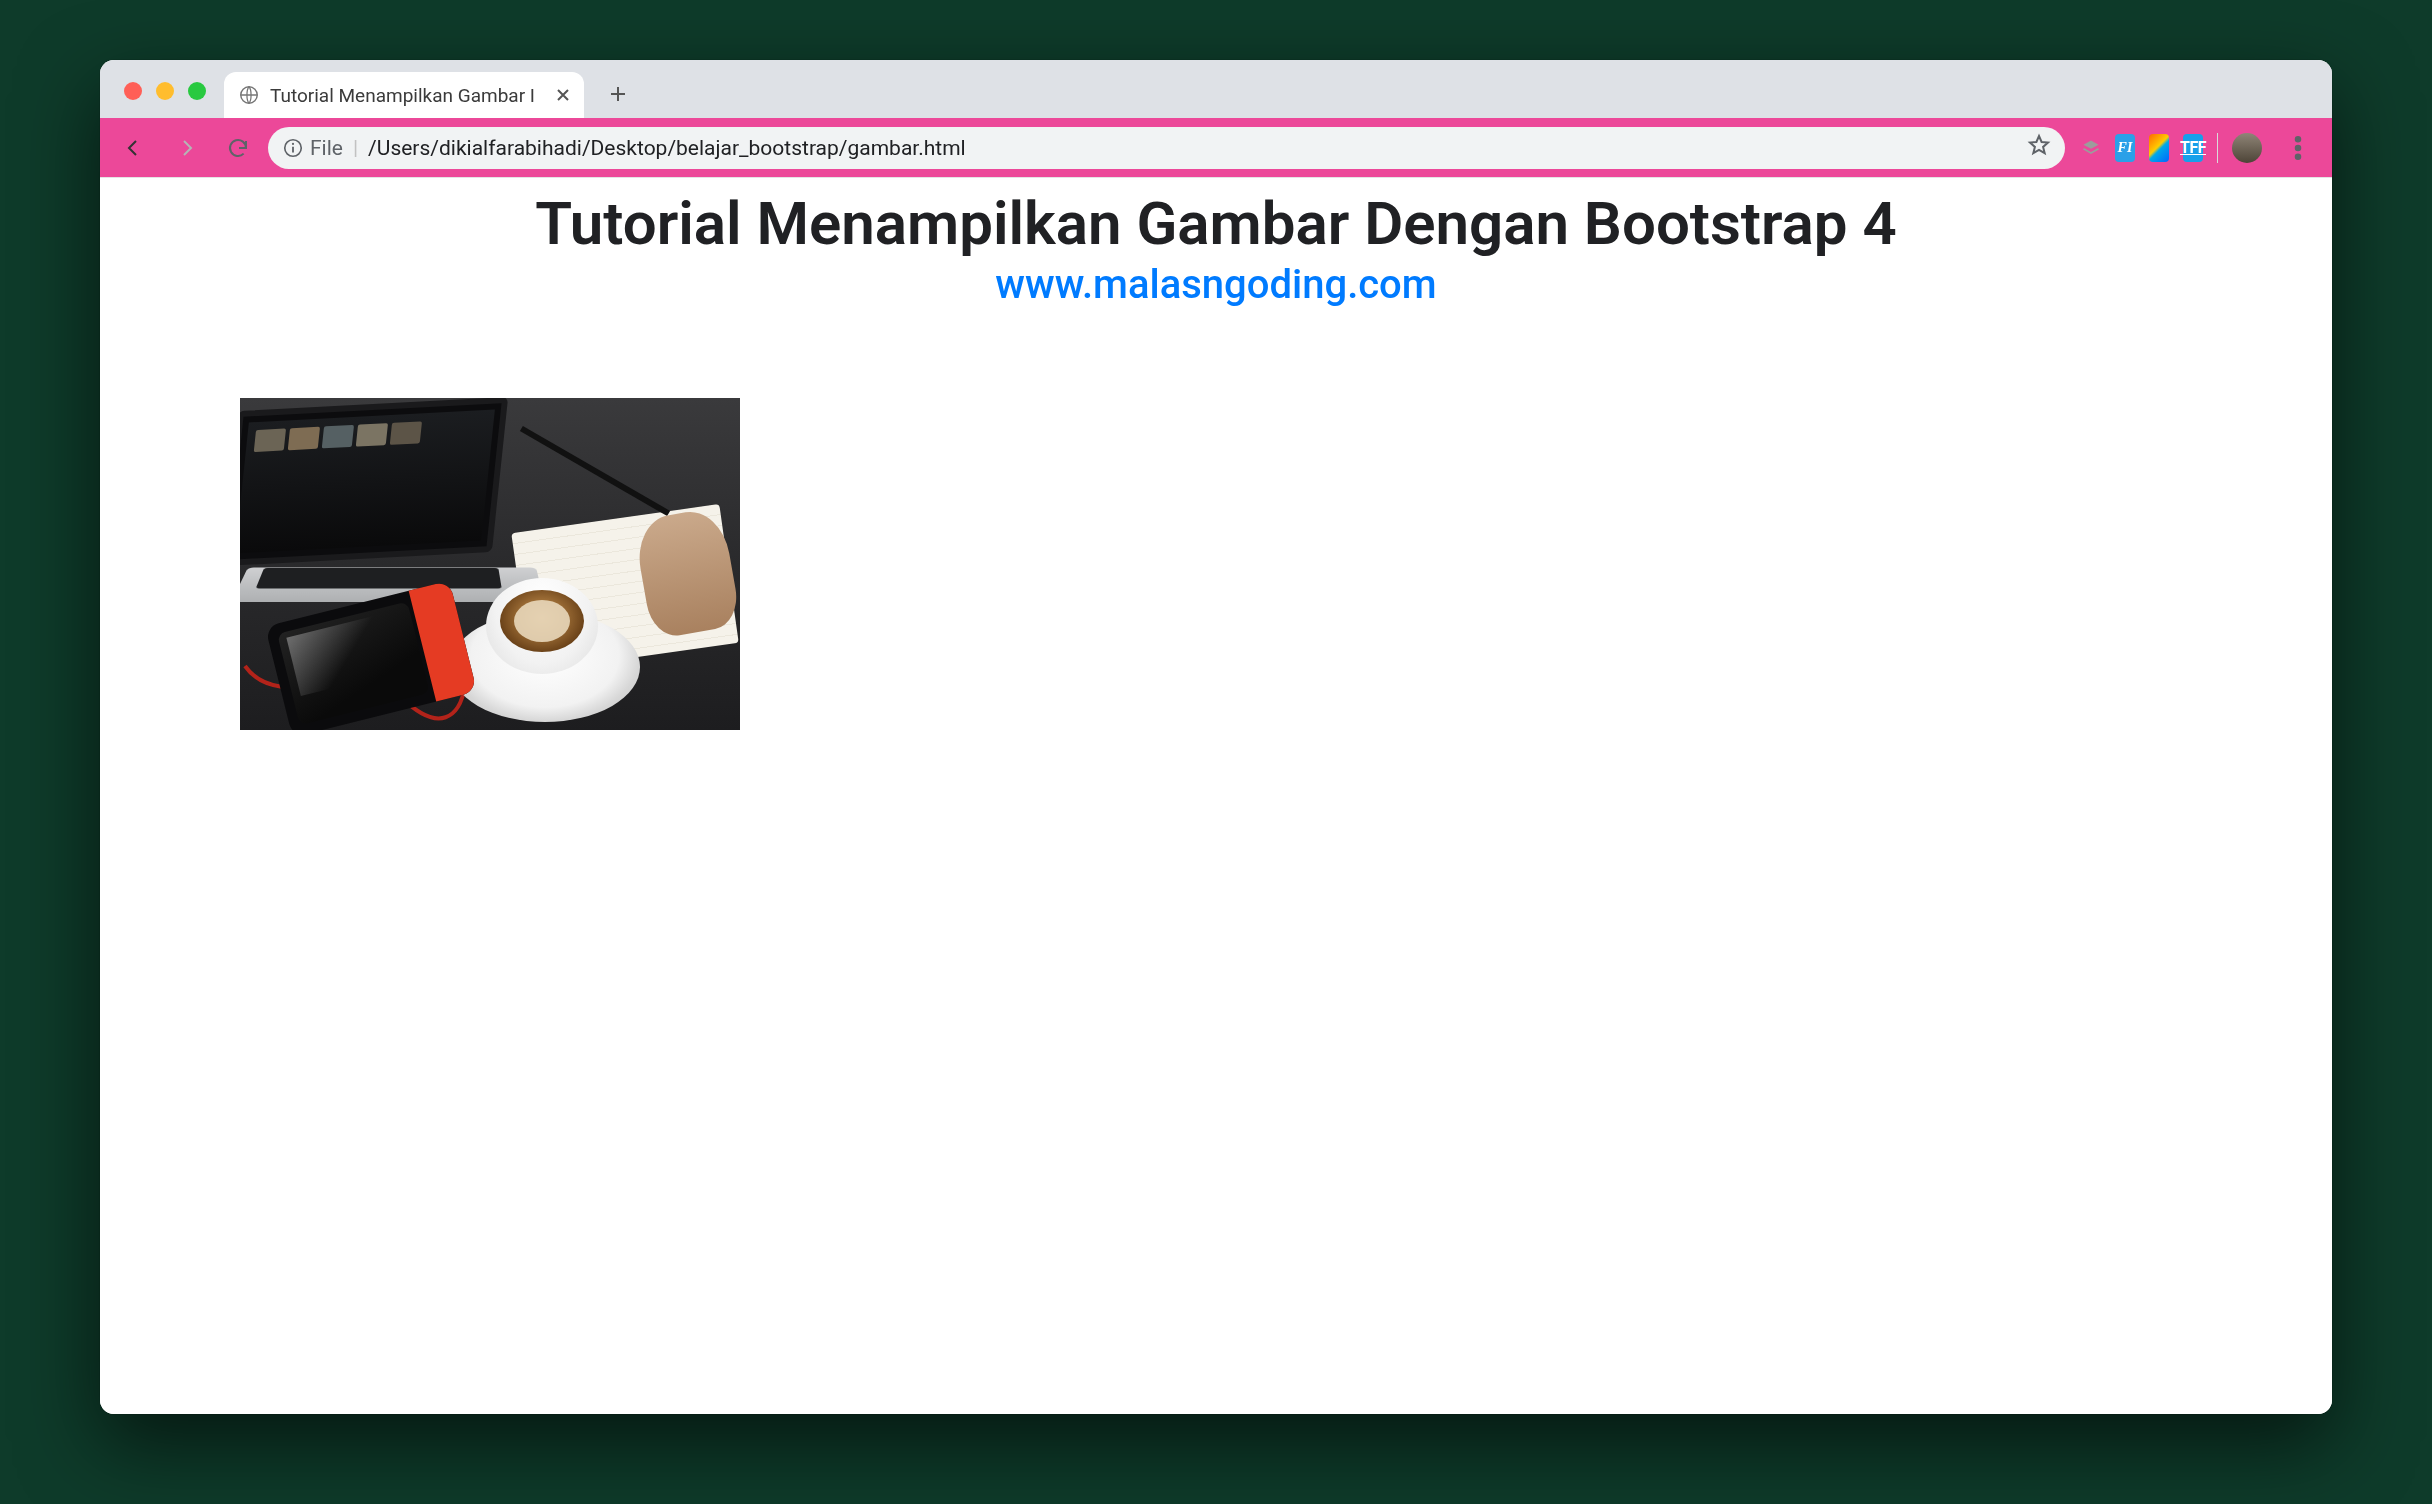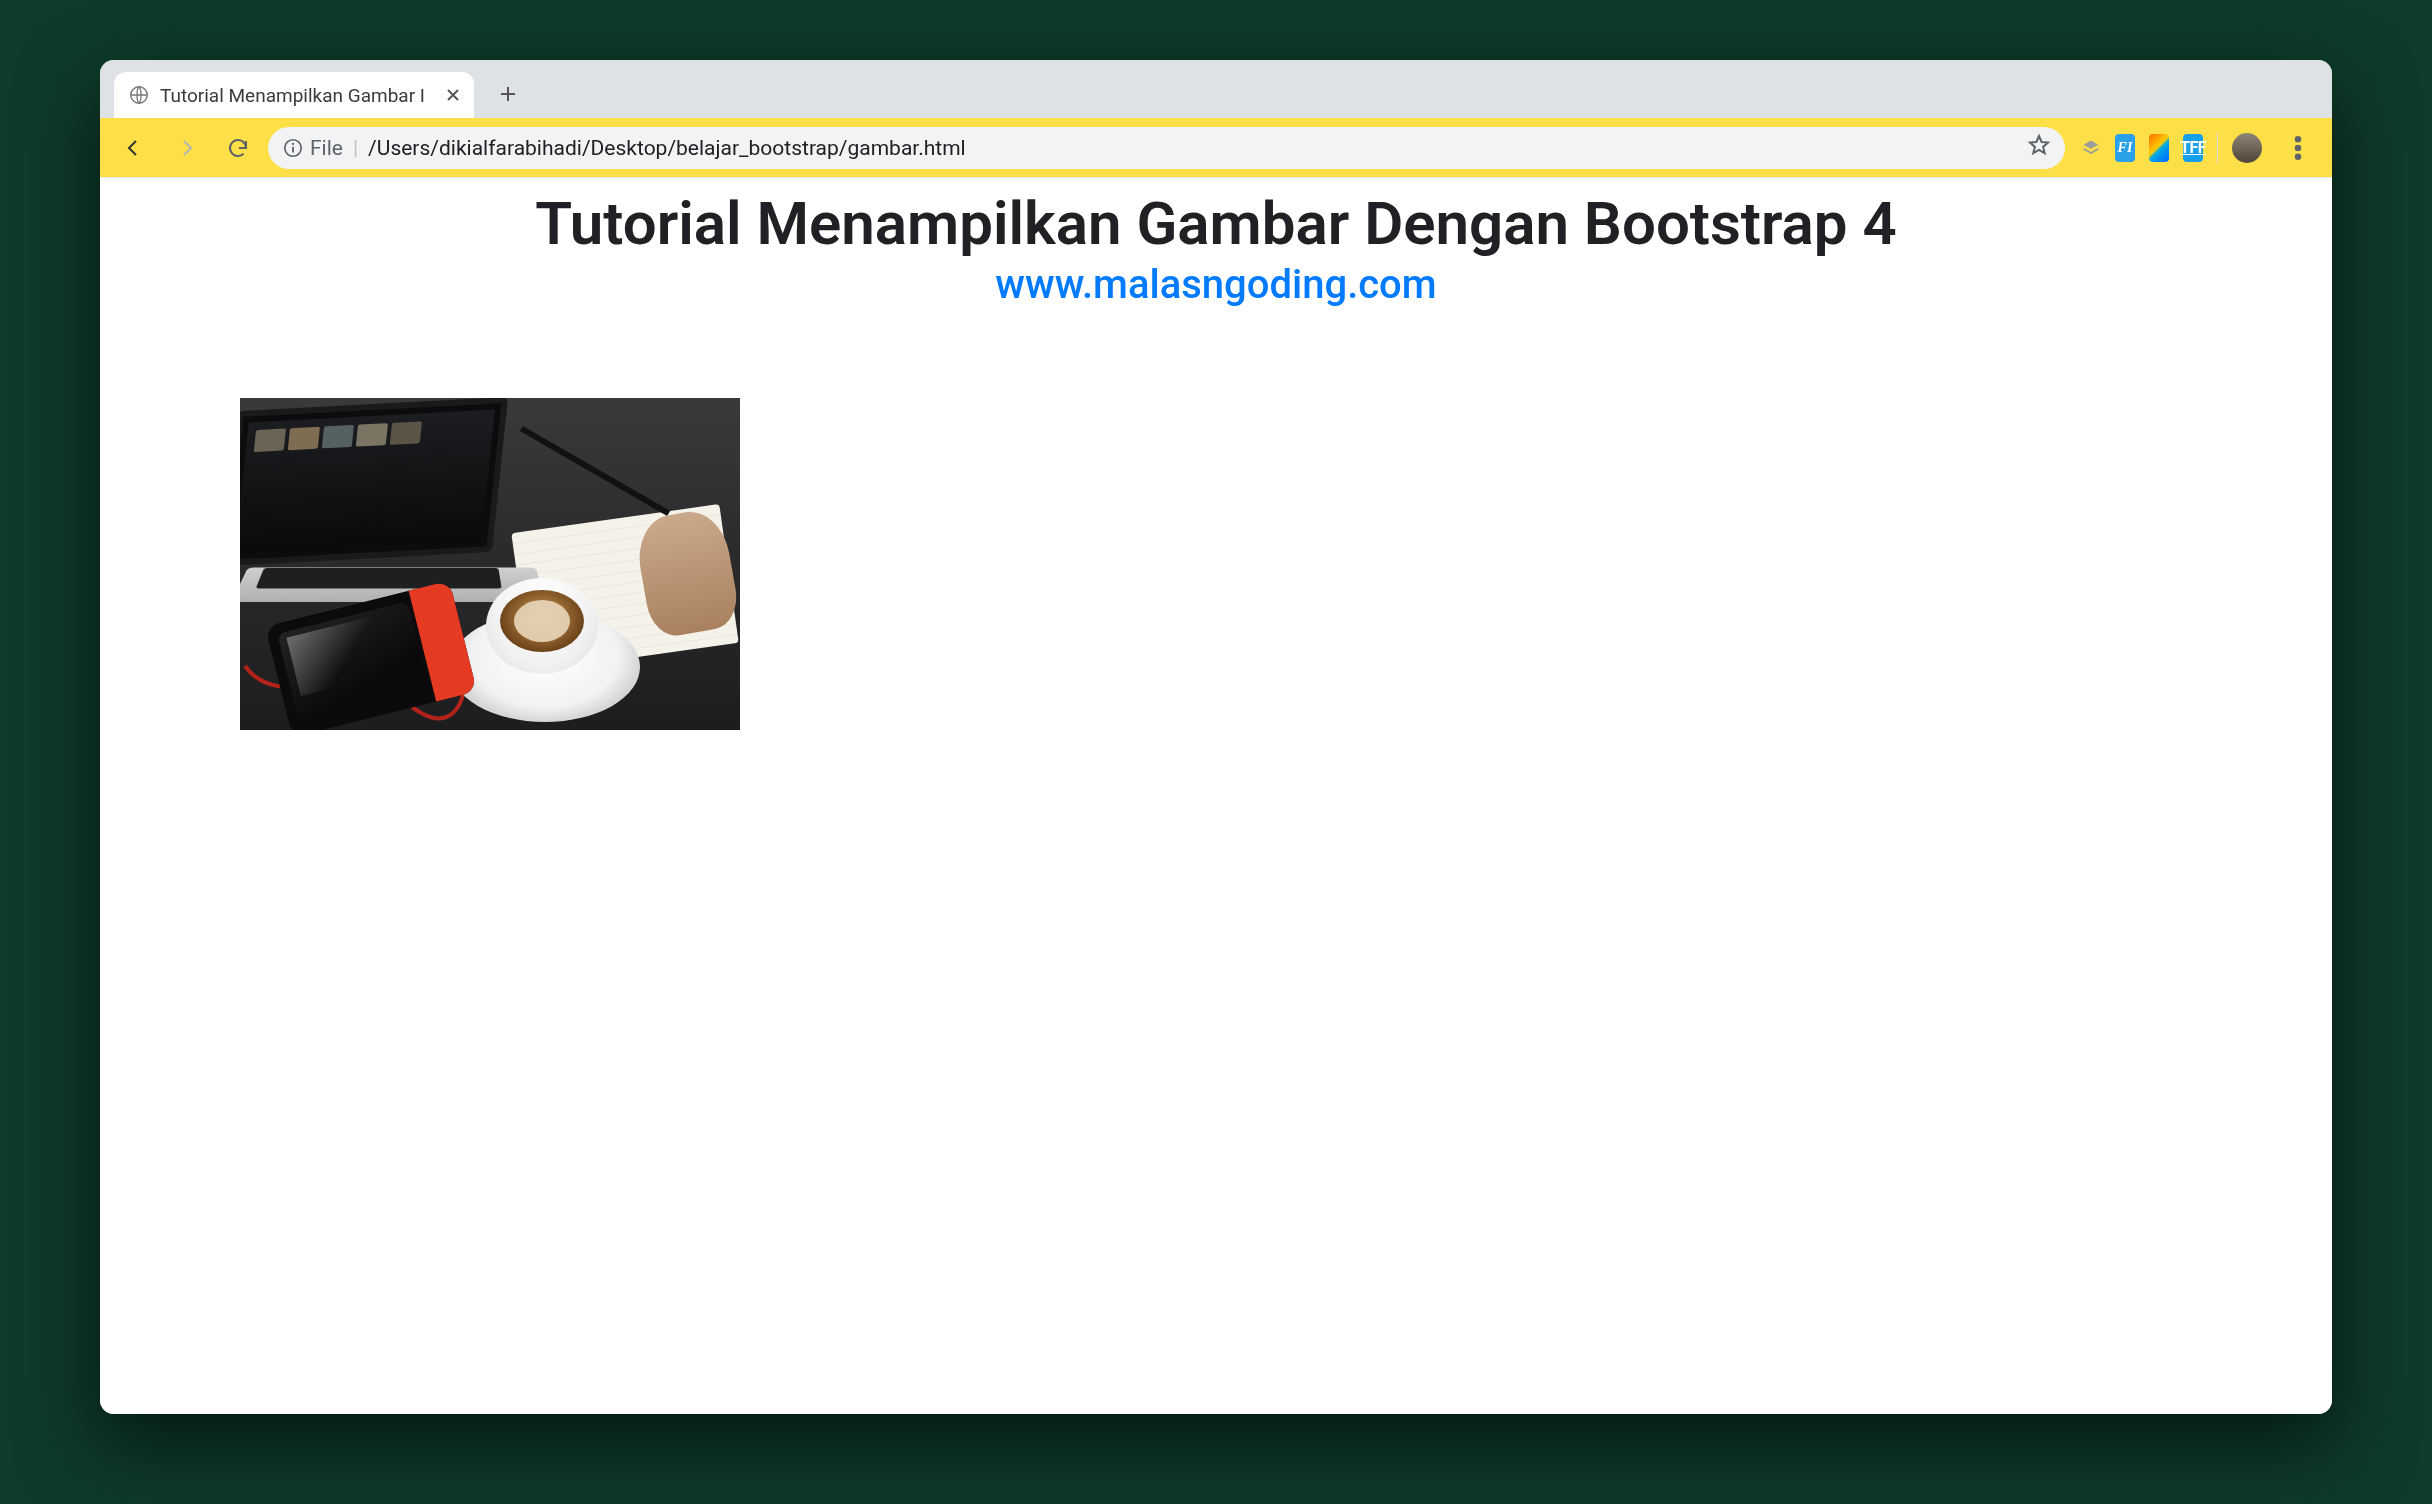--- a/index.html
+++ b/index.html
@@ -44,20 +44,21 @@
       top: 22px;
     }
     .traffic-light {
       width: 18px; height: 18px; border-radius: 50%;
     }
     .tl-red    { background:#ff5f57; }
     .tl-yellow { background:#ffbd2e; }
     .tl-green  { background:#28c940; }
 
     .tab {
+      margin-left: 110px;
       height: 46px;
       width: 360px;
       background: #fff;
       border-top-left-radius: 12px;
       border-top-right-radius: 12px;
       display: flex;
       align-items: center;
       padding: 0 14px;
       font-size: 18px;
       color: #555;
@@ -73,21 +74,21 @@
       width: 36px; height:36px;
       display:flex; align-items:center; justify-content:center;
       margin-left: 16px; margin-bottom:6px;
       color:#555; font-size:22px; border-radius:50%;
     }
     .new-tab-button svg { width:20px; height:20px; stroke:#555; stroke-width:2; }
 
     
     .address-bar {
       height: 60px;
-      background: #fde047;
+      background: #ec4899;
       border-bottom: 1px solid #e4e4e4;
       display: flex;
       align-items: center;
       padding: 0 12px;
       gap: 8px;
     }
     .nav-btn {
       width:44px; height:44px; display:flex; align-items:center; justify-content:center; border-radius:50%;
       color:#5f6368;
     }

